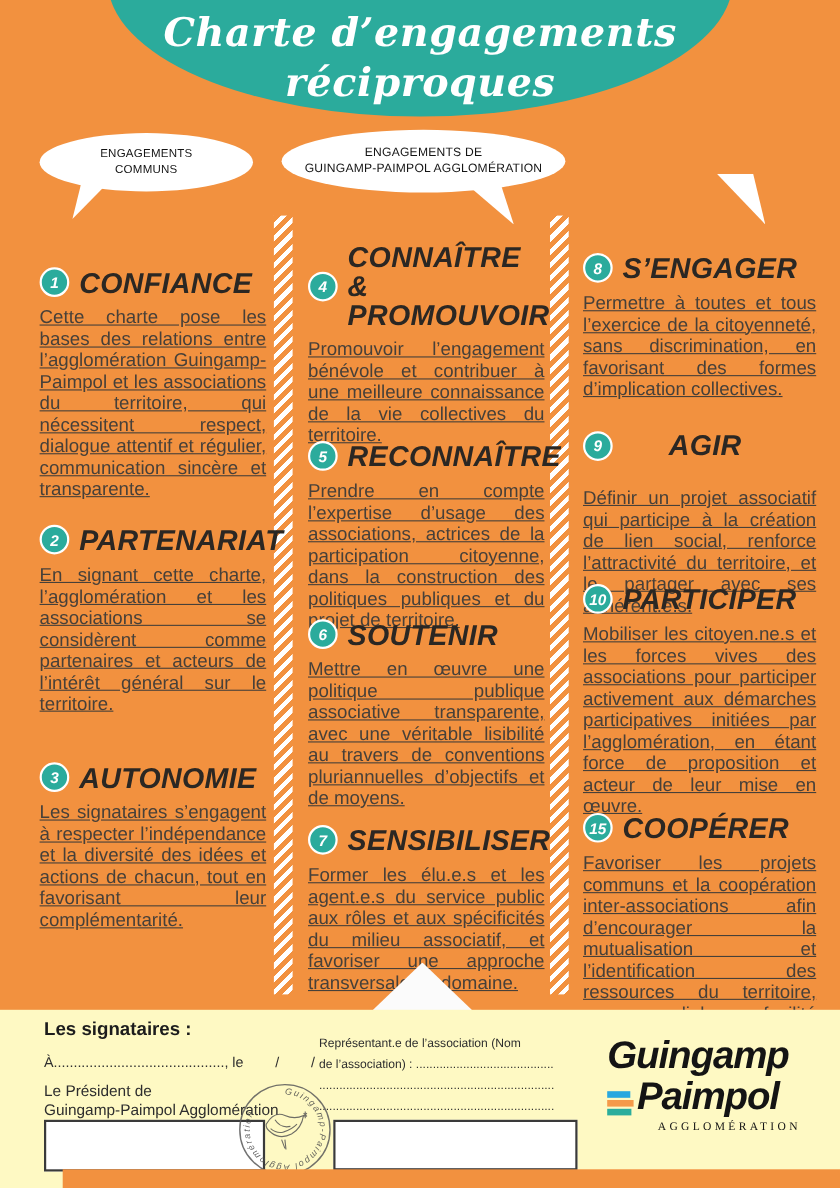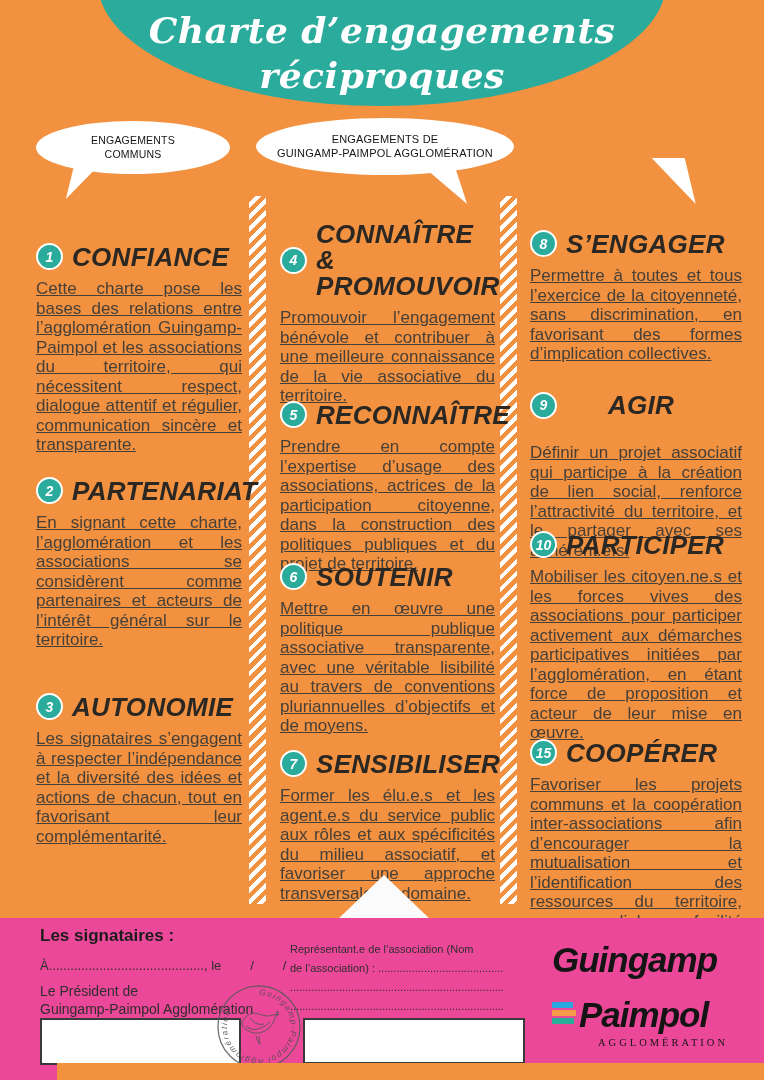--- a/index.html
+++ b/index.html
@@ -66,37 +66,37 @@
   .i5{left:280px; top:401px; width:215px;}
   .i6{left:280px; top:563px; width:215px;}
   .i7{left:280px; top:750px; width:215px;}
   .i8{left:530px; top:230px; width:212px;}
   .i9{left:530px; top:376px; width:212px;}
   .i10{left:530px;top:531px; width:212px;}
   .i11{left:530px;top:739px; width:212px;}
   .i9 .item-title{margin:16px auto; padding-right:26px;}
   
   .bottom{
-    position:absolute; left:0; top:918px; width:764px; height:162px; background:#ec4899;
+    position:absolute; left:0; top:918px; width:764px; height:162px; background:#fef9c3;
   }
   .sig-title{position:absolute; left:40px; top:8px; font-size:17px; font-weight:bold; color:#1C1C1C;}
   .place-line{position:absolute; left:40px; top:40px; font-size:13px; color:#2E2E2E; white-space:pre;}
   .pres{position:absolute; left:40px; top:64px; font-size:14px; line-height:18px; color:#2E2E2E;}
   .sig-box{position:absolute; border:2px solid #3A3A3A; background:#fff; box-sizing:border-box;}
   .box1{left:40px; top:100px; width:201px; height:47px;}
   .box2{left:303px; top:100px; width:222px; height:46px;}
   .rep{position:absolute; left:290px; top:22px; font-size:11px; line-height:19px; color:#2E2E2E;}
   .rep div{white-space:nowrap; overflow:hidden; width:238px;}
   .stamp{position:absolute; left:216px; top:66px; width:86px; height:86px; opacity:0.85;}
   
   .logo{position:absolute; left:552px; top:24px; color:#141414;}
   .logo-big{
     font-size:35px; font-weight:bold; font-style:italic; letter-spacing:-1px; line-height:35px;
   }
-  .logo-row2{display:flex; align-items:center; gap:3px; margin-top:20px;}
+  .logo-row2{display:flex; align-items:flex-end; gap:3px; margin-top:2px;}
   .bars{display:flex; flex-direction:column; gap:2px; margin-top:-4px;}
   .bar{width:24px; height:6px;}
   .bar-blue{background:#29A8DF; width:21px;}
   .bar-orange{background:#F59A49; width:24px;}
   .bar-teal{background:#2BAD9C; width:22px;}
   .logo-small{font-size:10.5px; letter-spacing:3px; margin-left:46px; margin-top:5px;font-family:Liberation Serif, serif;}
   .bottombar{position:absolute; left:57px; top:1063px; width:707px; height:17px; background:#F2913F;}
 </style>
 </head>
 <body>
@@ -143,21 +143,21 @@
         <span class="num">3</span>
         <h3 class="item-title">AUTONOMIE</h3>
       </div>
     <p class="item-body">Les signataires s’engagent à respecter l’indépendance et la diversité des idées et actions de chacun, tout en favorisant leur complémentarité.</p>
   </div>
   <div class="item i4">
     <div class="item-head">
         <span class="num">4</span>
         <h3 class="item-title">CONNAÎTRE &amp; PROMOUVOIR</h3>
       </div>
-    <p class="item-body">Promouvoir l’engagement bénévole et contribuer à une meilleure connaissance de la vie associative du territoire.</p>
+    <p class="item-body">Promouvoir l’engagement bénévole et contribuer à une meilleure connaissance de la vie collectives du territoire.</p>
   </div>
   <div class="item i5">
     <div class="item-head">
         <span class="num">5</span>
         <h3 class="item-title">RECONNAÎTRE</h3>
       </div>
     <p class="item-body">Prendre en compte l’expertise d’usage des associations, actrices de la participation citoyenne, dans la construction des politiques publiques et du projet de territoire.</p>
   </div>
   <div class="item i6">
     <div class="item-head">

